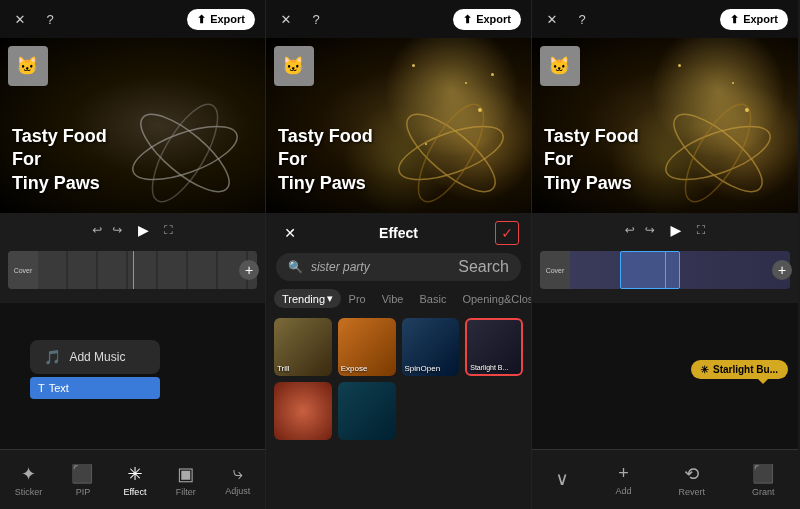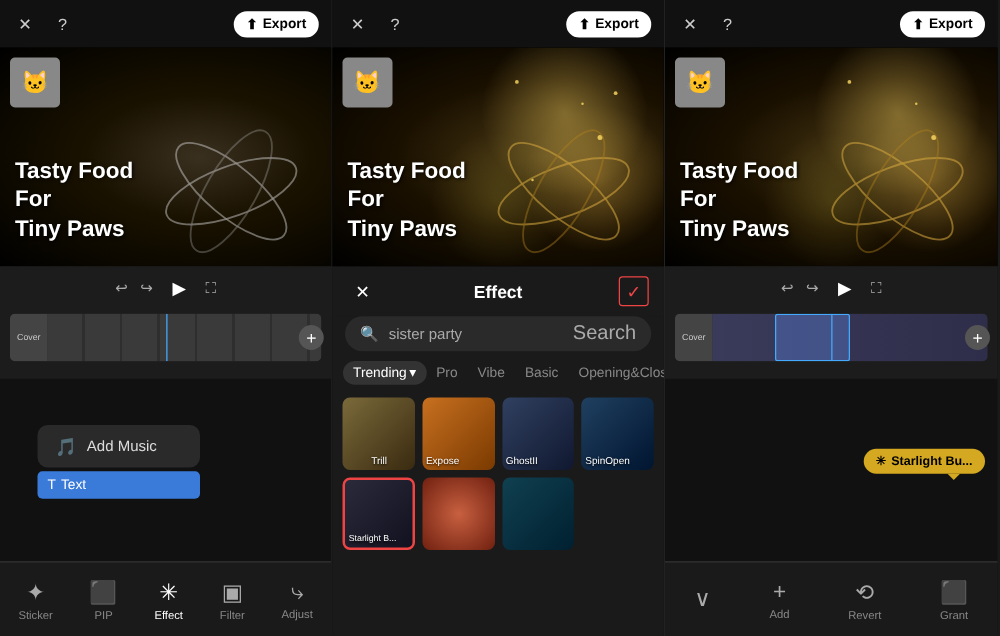--- a/index.html
+++ b/index.html
@@ -311,20 +311,21 @@
       background: #2a2a2a;
       border-radius: 20px;
       padding: 5px 12px;
     }
     .search-icon { font-size: 12px; color: #888; }
     .search-input-fake {
       flex: 1;
       font-size: 12px;
       color: #aaa;
       background: transparent;
+      font-style: italic;
     }
     .search-btn {
       font-size: 16px;
       color: #aaa;
       cursor: pointer;
       margin-left: 48px;
     }
     .filter-tabs {
       display: flex;
       gap: 0;
@@ -370,21 +371,21 @@
       display: flex;
       align-items: flex-end;
       padding: 3px;
     }
     .effect-name {
       font-size: 8px;
       color: #fff;
       text-shadow: 0 1px 2px rgba(0,0,0,0.9);
       font-weight: 500;
     }
-    .effect-thumb-bg1 { background: linear-gradient(135deg, #7a6a3a, #3a2a10); padding-left: 20px; }
+    .effect-thumb-bg1 { background: linear-gradient(135deg, #7a6a3a, #3a2a10); }
     .effect-thumb-bg2 { background: linear-gradient(135deg, #c87020, #7a3a00); }
     .effect-thumb-bg3 { background: linear-gradient(135deg, #304060, #101830); }
     .effect-thumb-bg4 { background: linear-gradient(135deg, #204060, #001530); text-align: center; }
     .effect-thumb-bg5 { background: linear-gradient(135deg, #2a2a3a, #111120); }
     .effect-thumb-bg6 { background: radial-gradient(circle, #c86040, #702010); }
     .effect-thumb-bg7 { background: linear-gradient(135deg, #607080, #203040); }
     .effect-thumb-bg8 { background: linear-gradient(135deg, #104050, #002030); }
 
     
     .tooltip-bubble {
@@ -582,25 +583,20 @@
 
     <div class="effects-grid">
       <div class="effect-thumb effect-thumb-bg1">
         <div class="effect-thumb-inner">
           <span class="effect-name">Trill</span>
         </div>
       </div>
       <div class="effect-thumb effect-thumb-bg2">
         <div class="effect-thumb-inner">
           <span class="effect-name">Expose</span>
-        </div>
-      </div>
-      <div class="effect-thumb effect-thumb-bg3">
-        <div class="effect-thumb-inner">
-          <span class="effect-name">GhostII</span>
         </div>
       </div>
       <div class="effect-thumb effect-thumb-bg4">
         <div class="effect-thumb-inner">
           <span class="effect-name">SpinOpen</span>
         </div>
       </div>
       <div class="effect-thumb effect-thumb-bg5 selected" style="border:2px solid #e44;">
         <div class="effect-thumb-inner">
           <span class="effect-name" style="font-size:7px;">Starlight B...</span>

